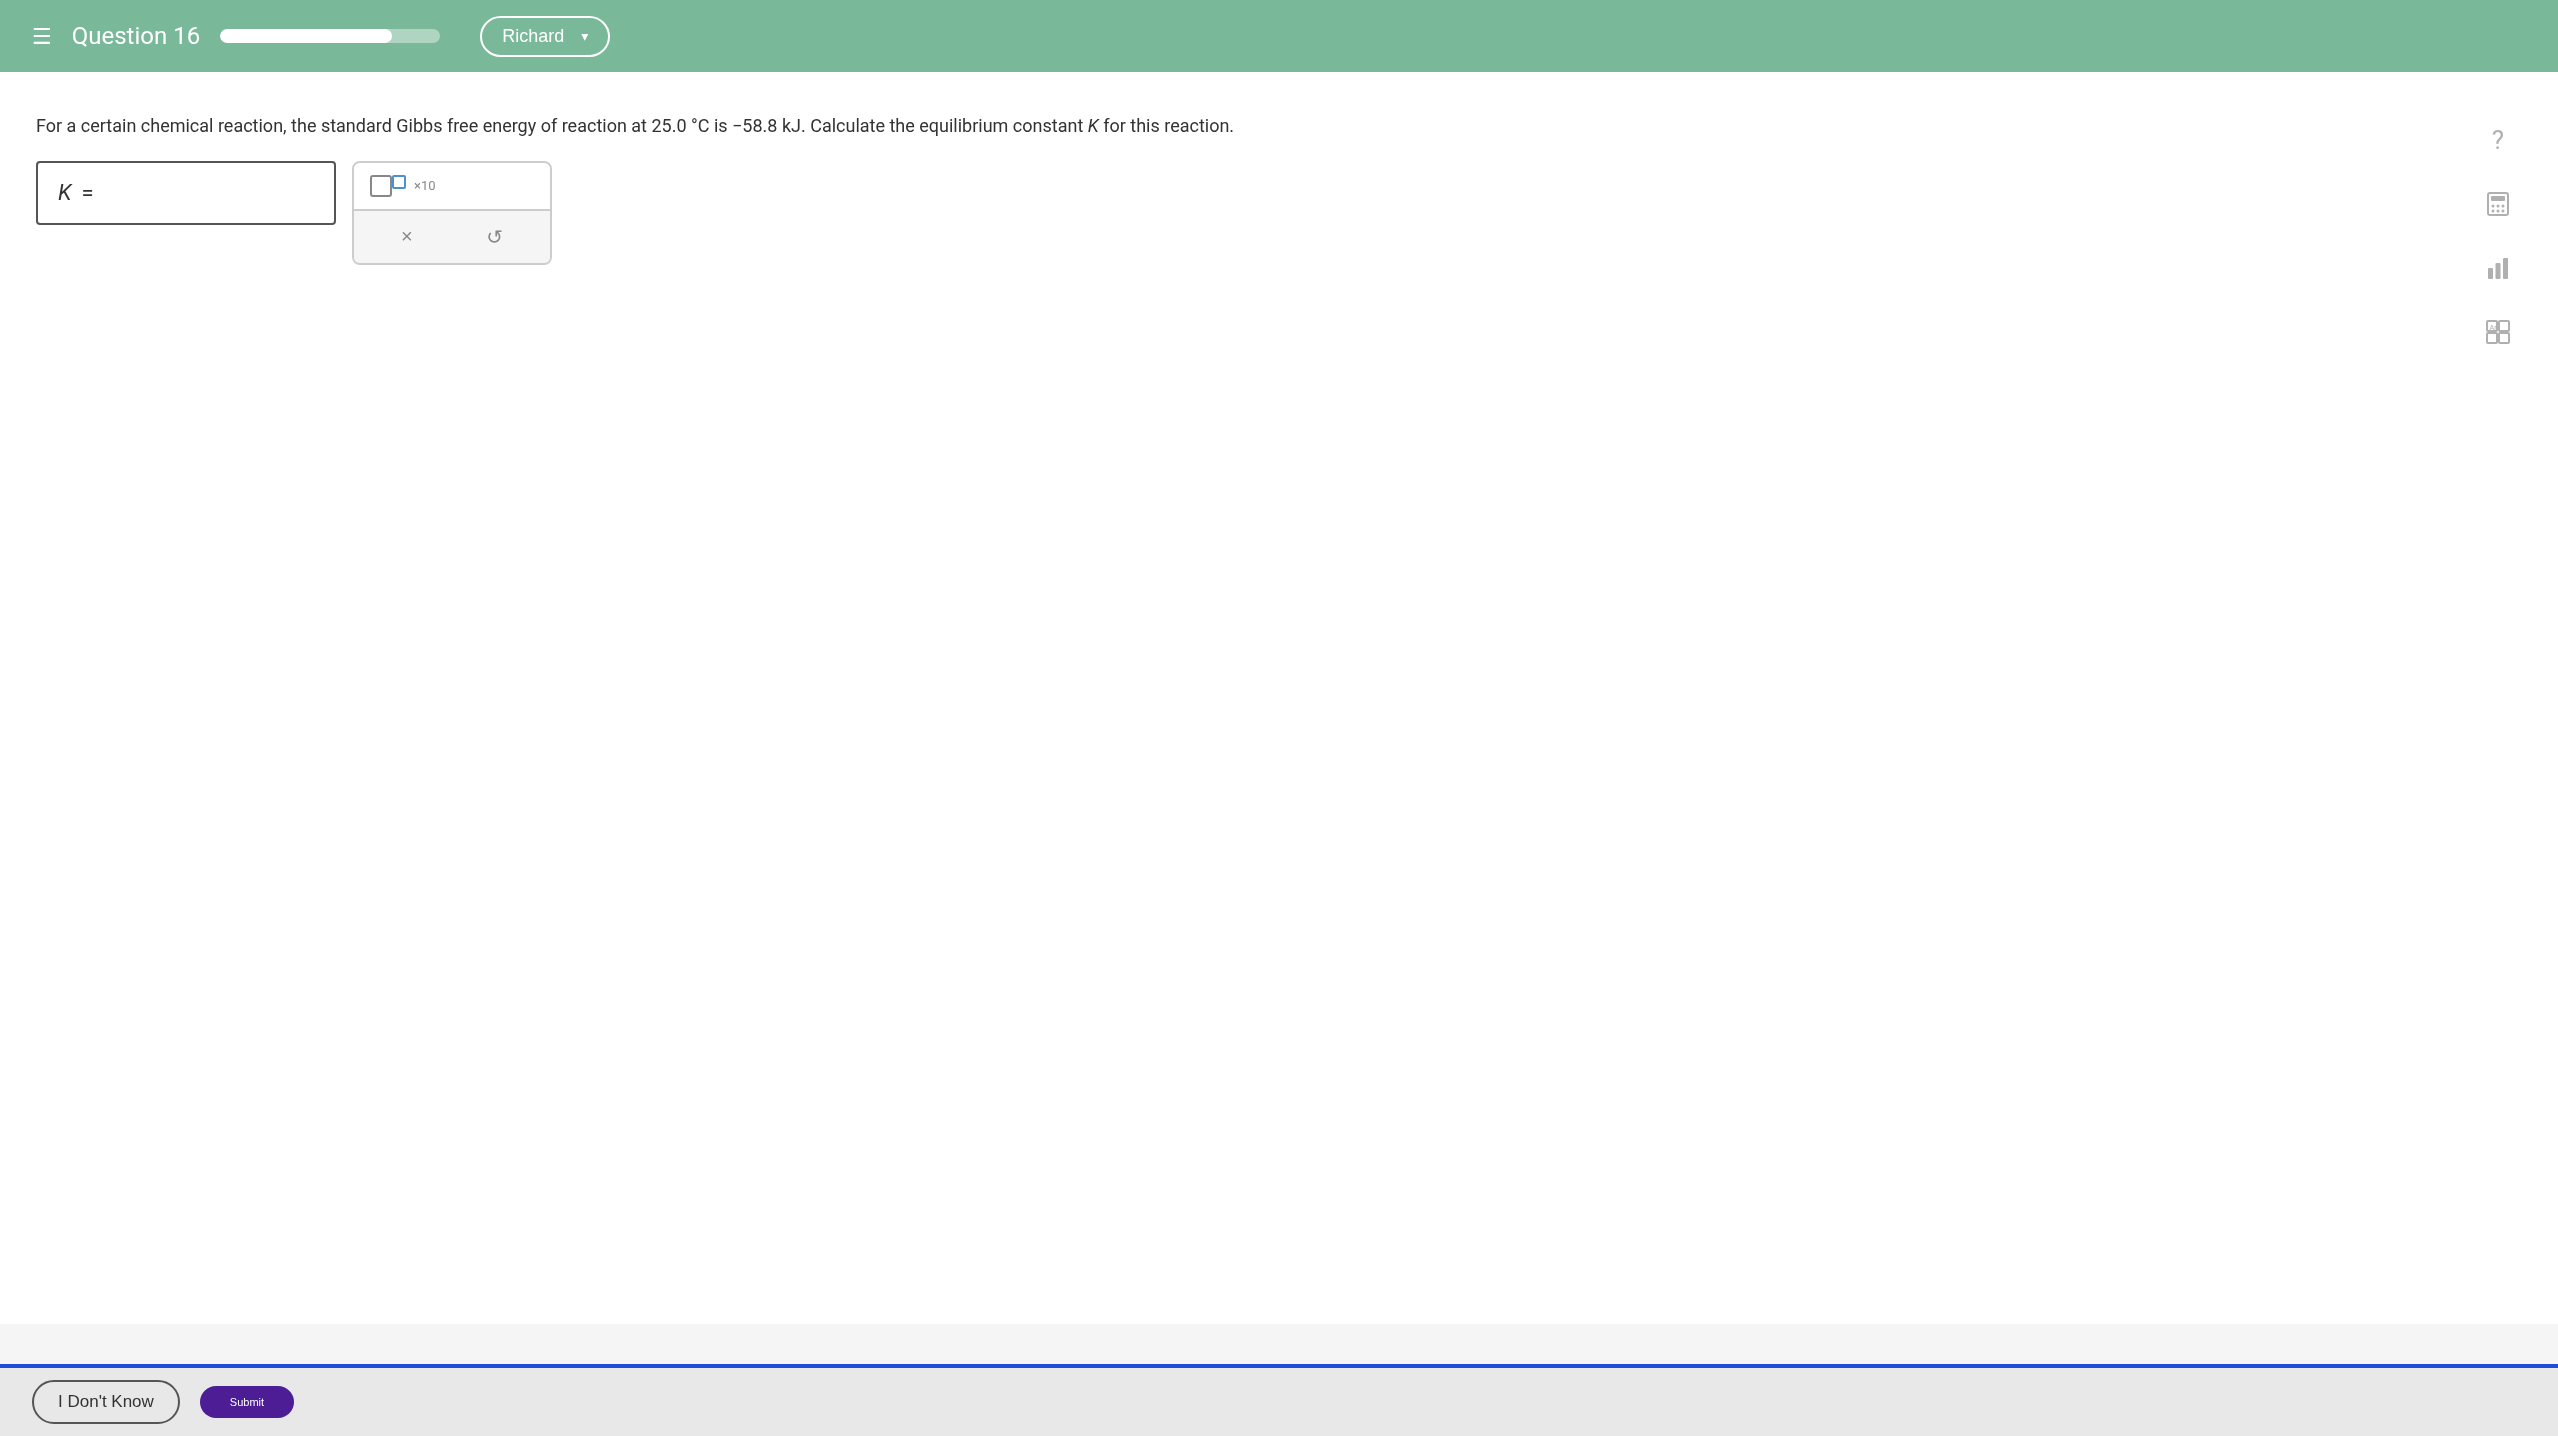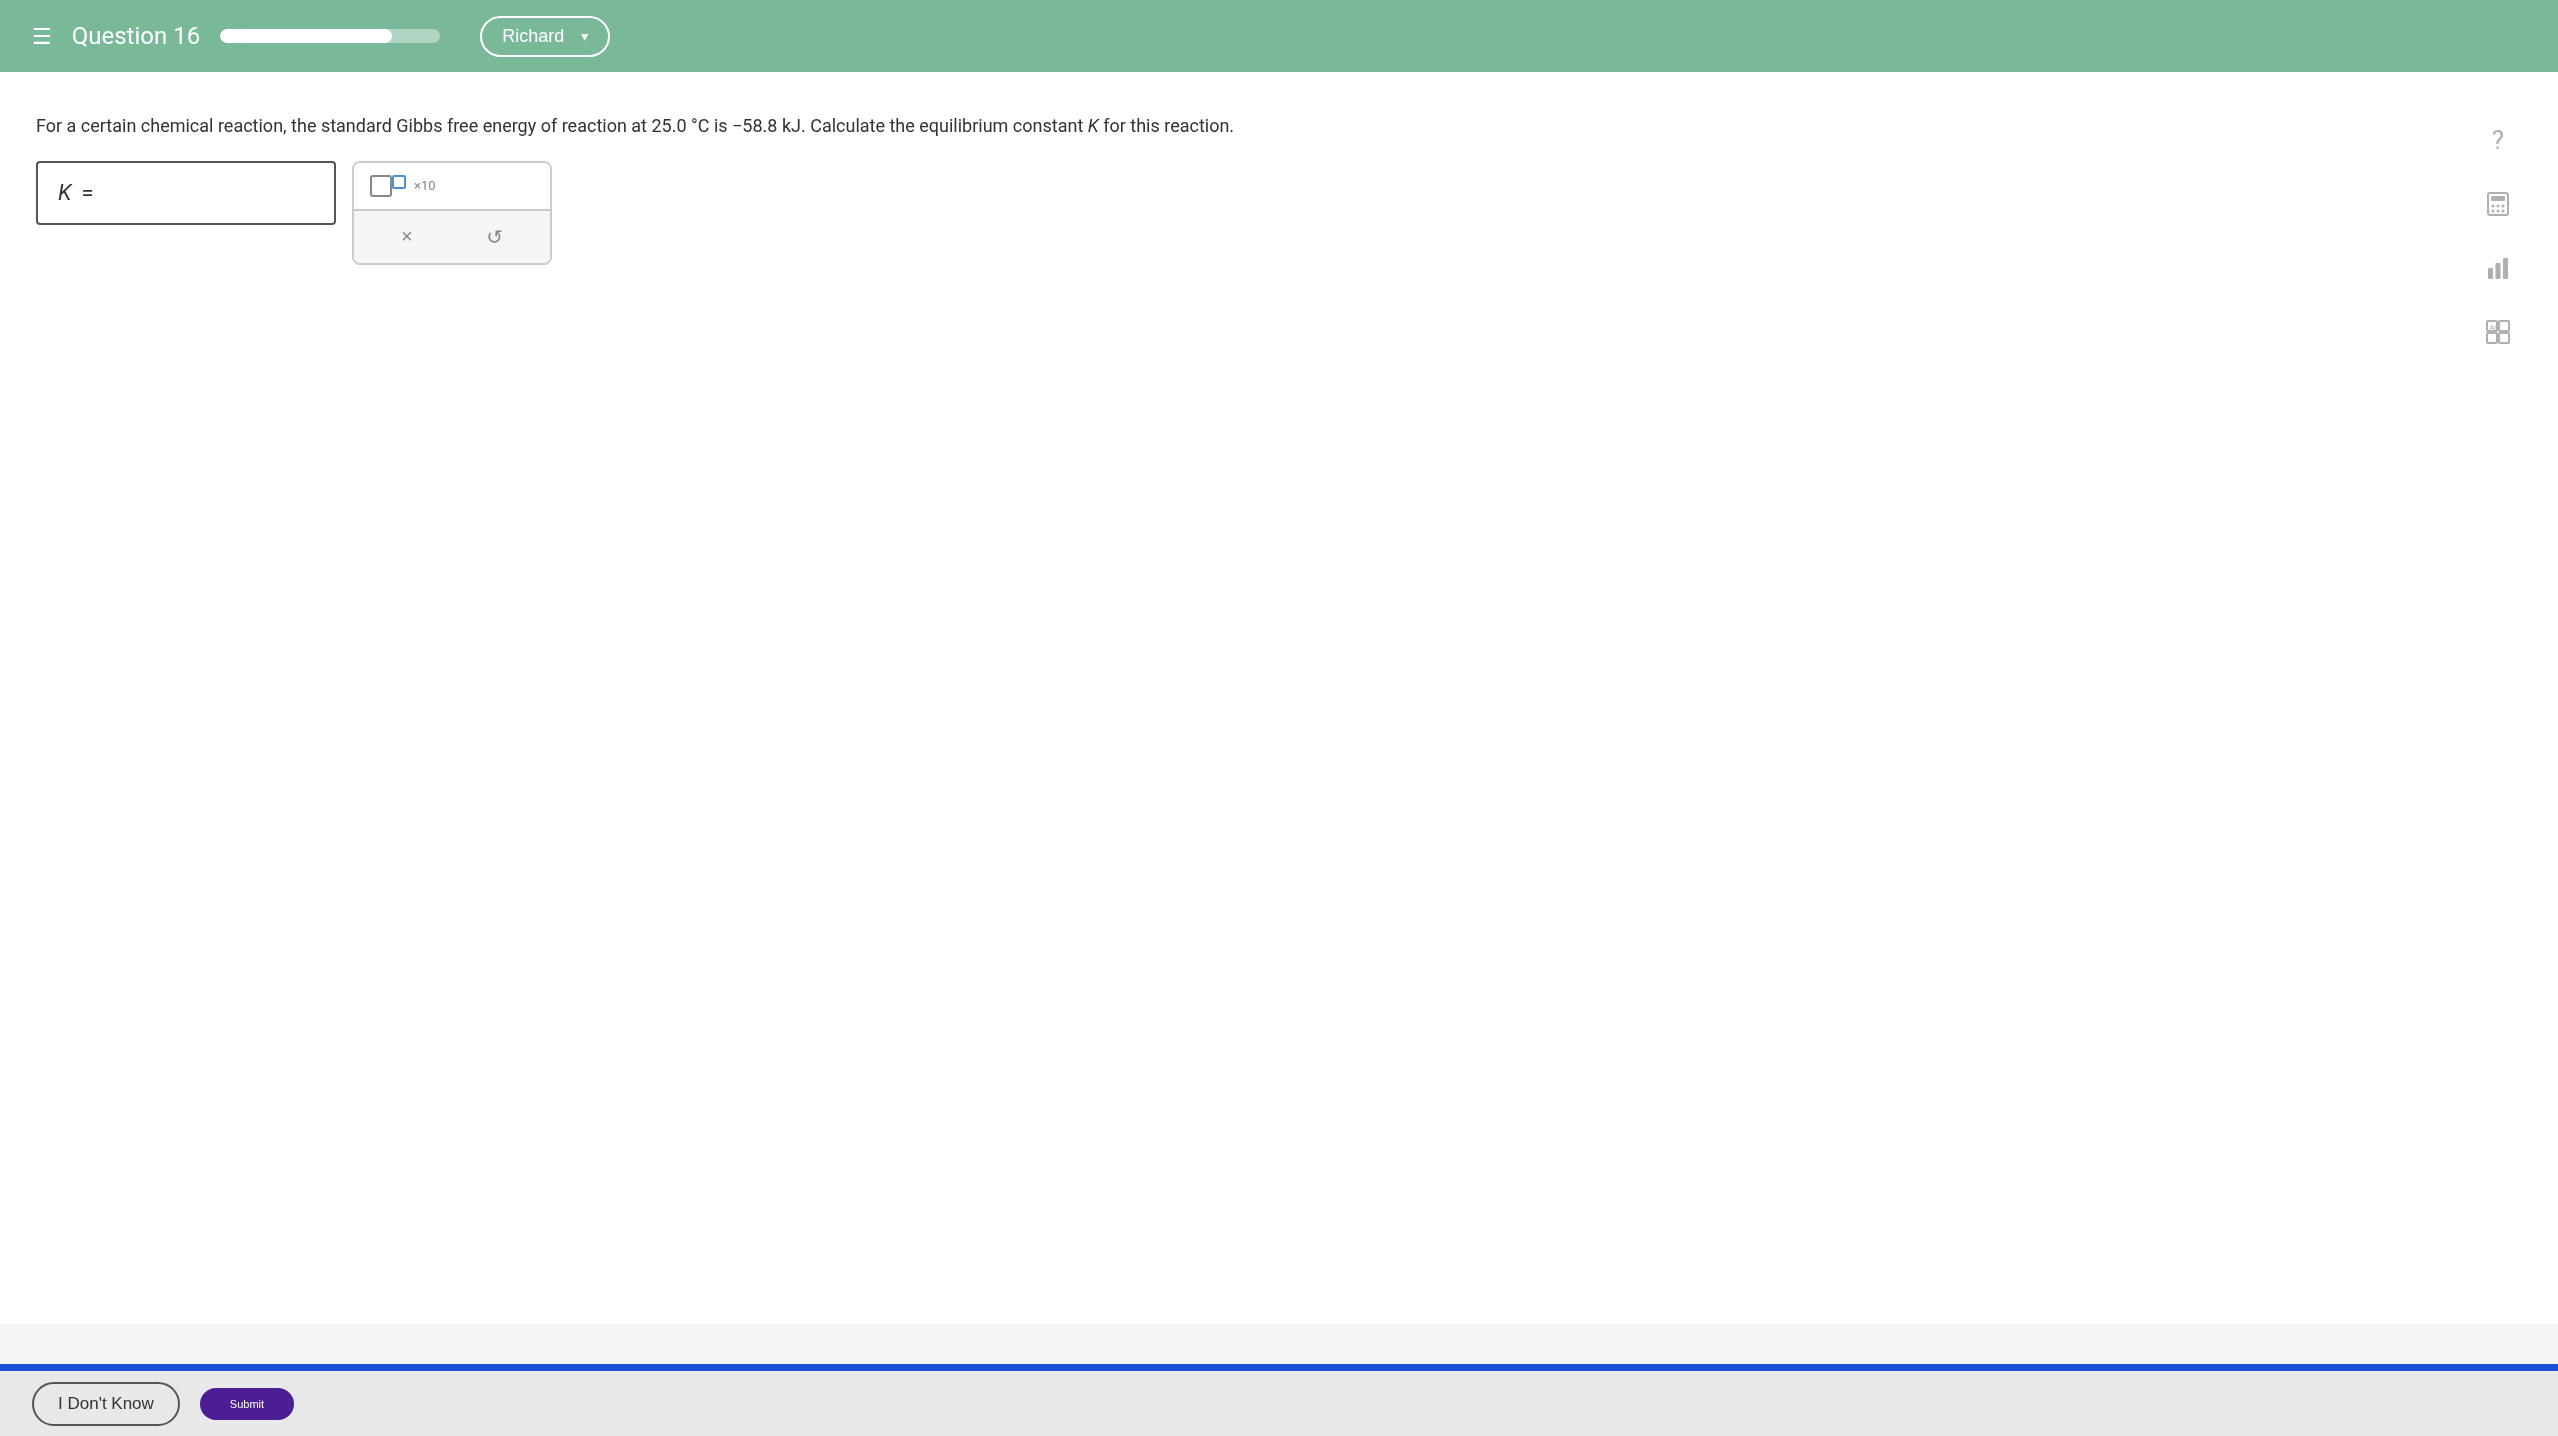--- a/index.html
+++ b/index.html
@@ -202,21 +202,21 @@
       display: flex;
       align-items: center;
       justify-content: center;
       width: 40px;
       height: 40px;
     }
 
     
     .footer {
       background: #e8e8e8;
-      border-top: 7px solid #1d4ed8;
+      border-top: 4px solid #1d4ed8;
       display: flex;
       align-items: center;
       padding: 16px 32px;
       gap: 20px;
       flex-shrink: 0;
       height: 72px;
       margin-top: 40px;
     }
     .dont-know-btn {
       background: transparent;

